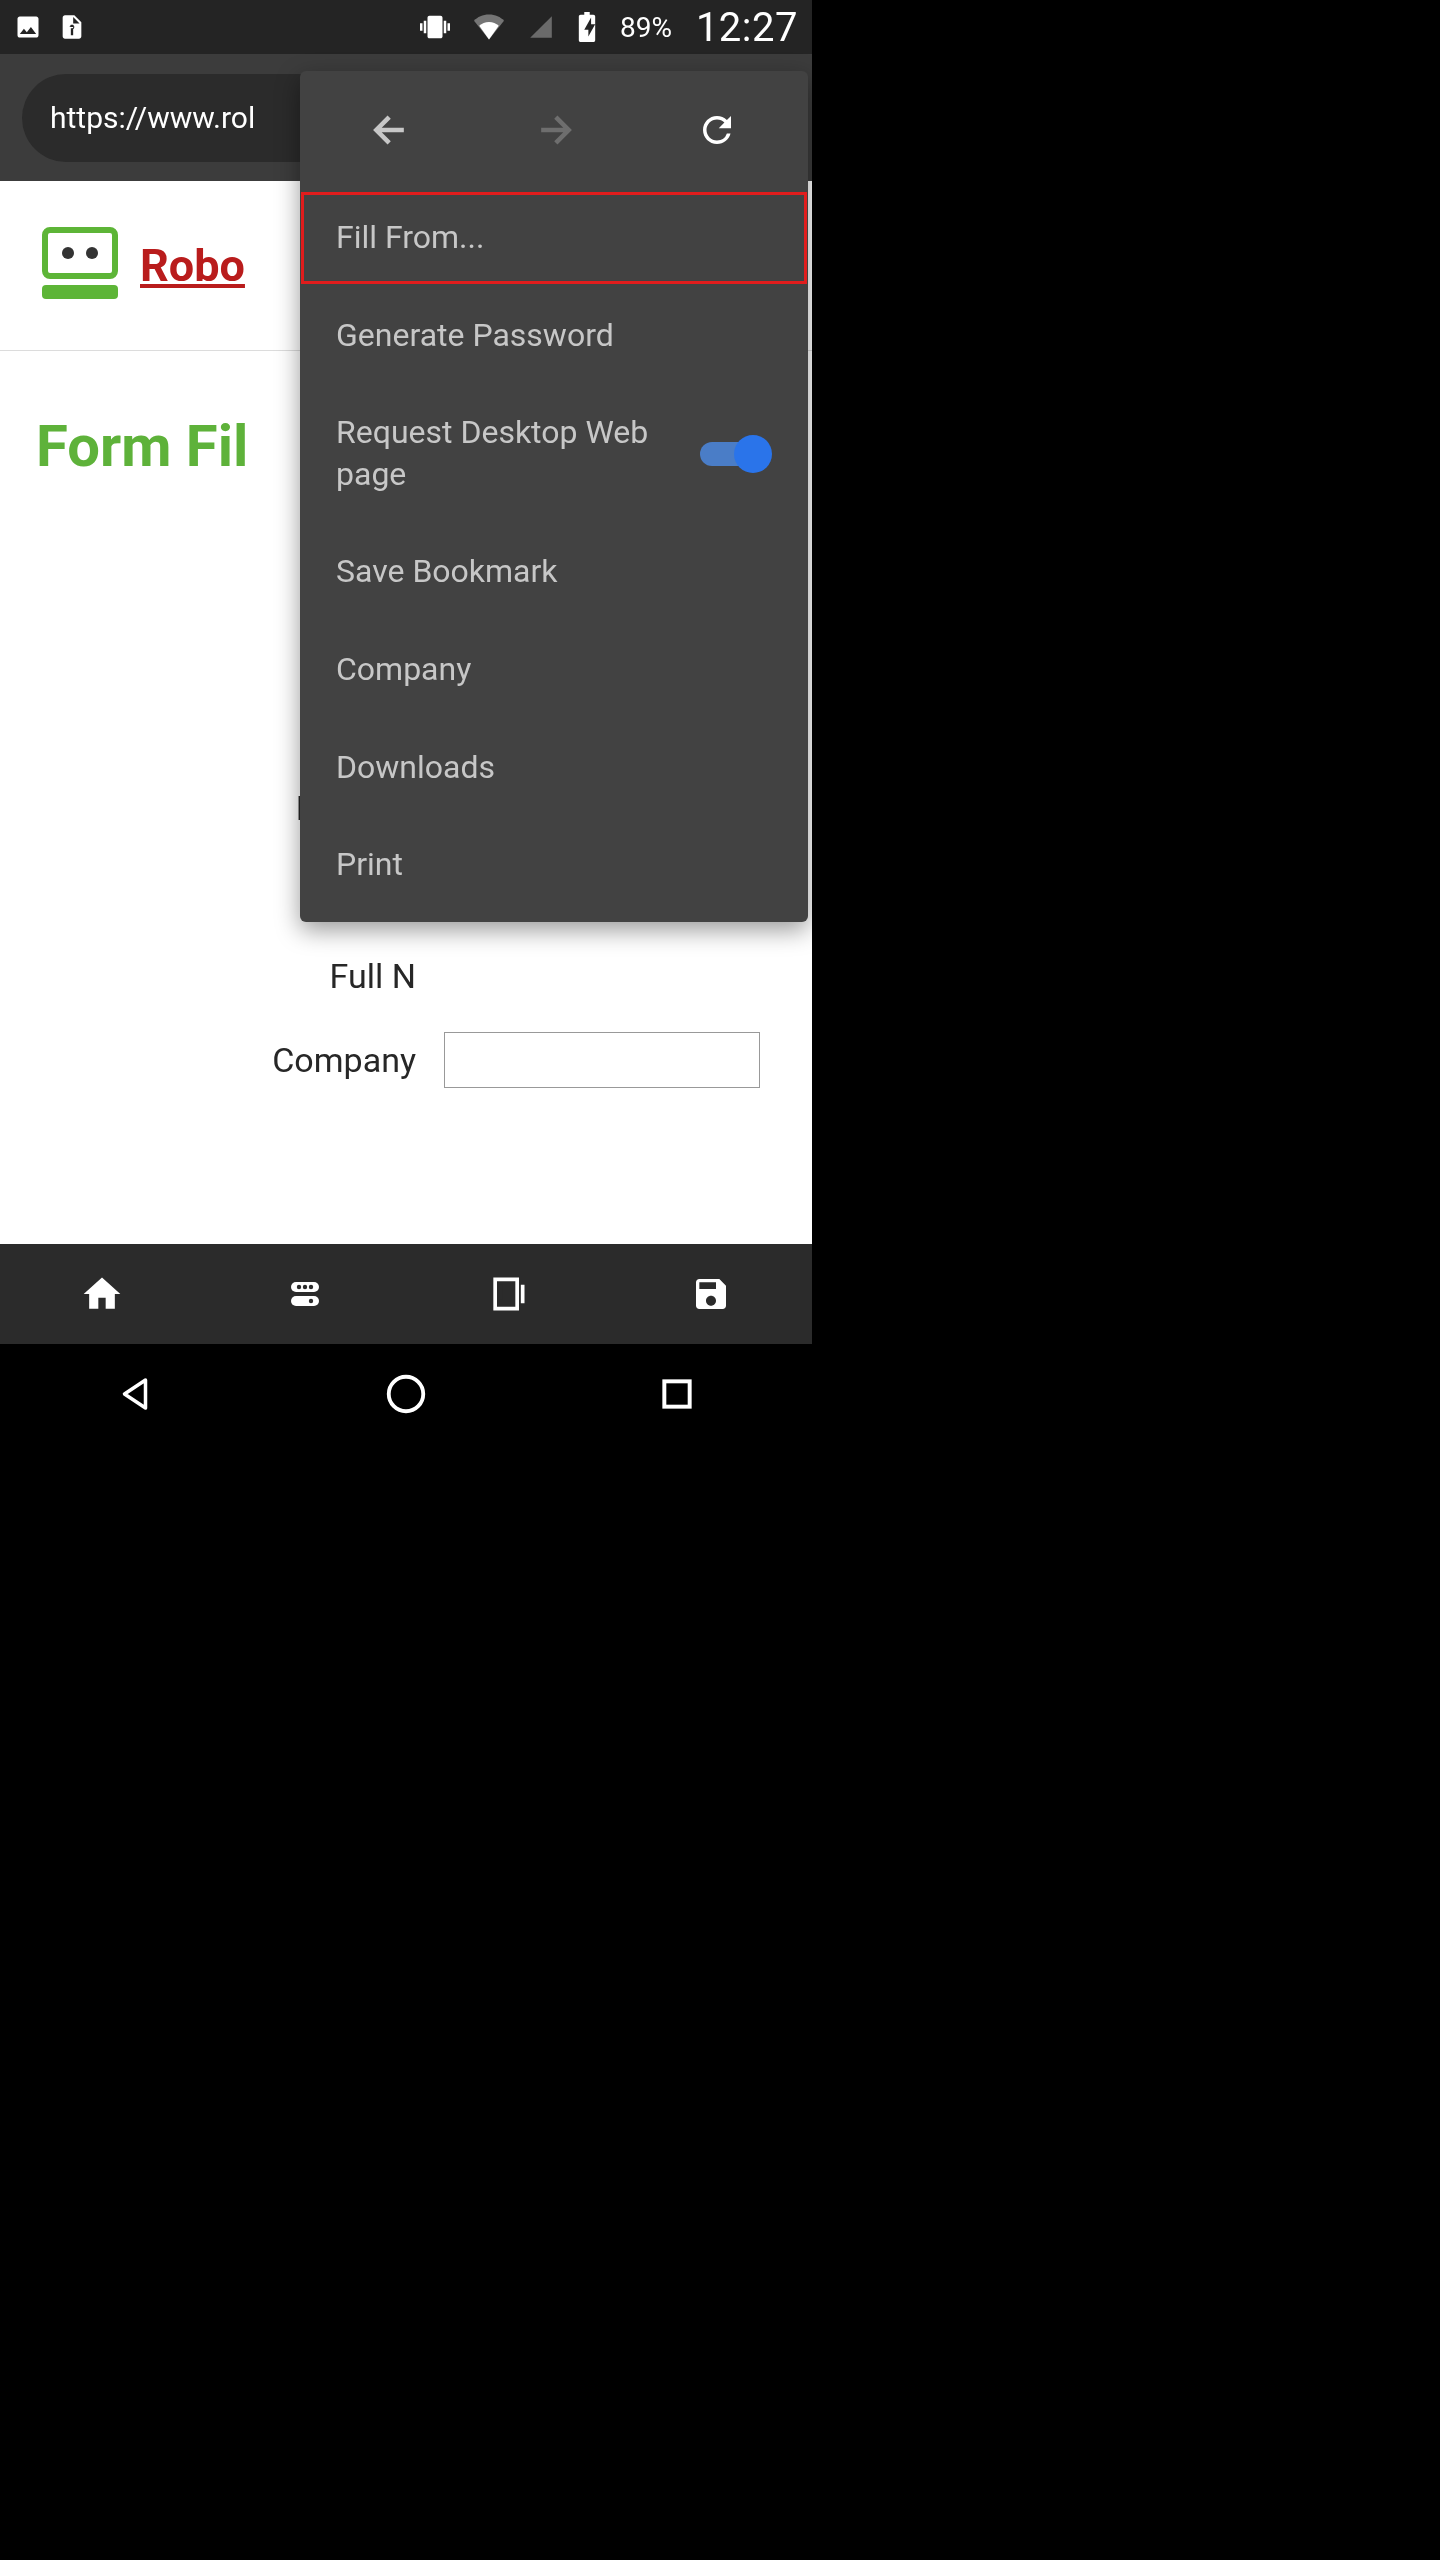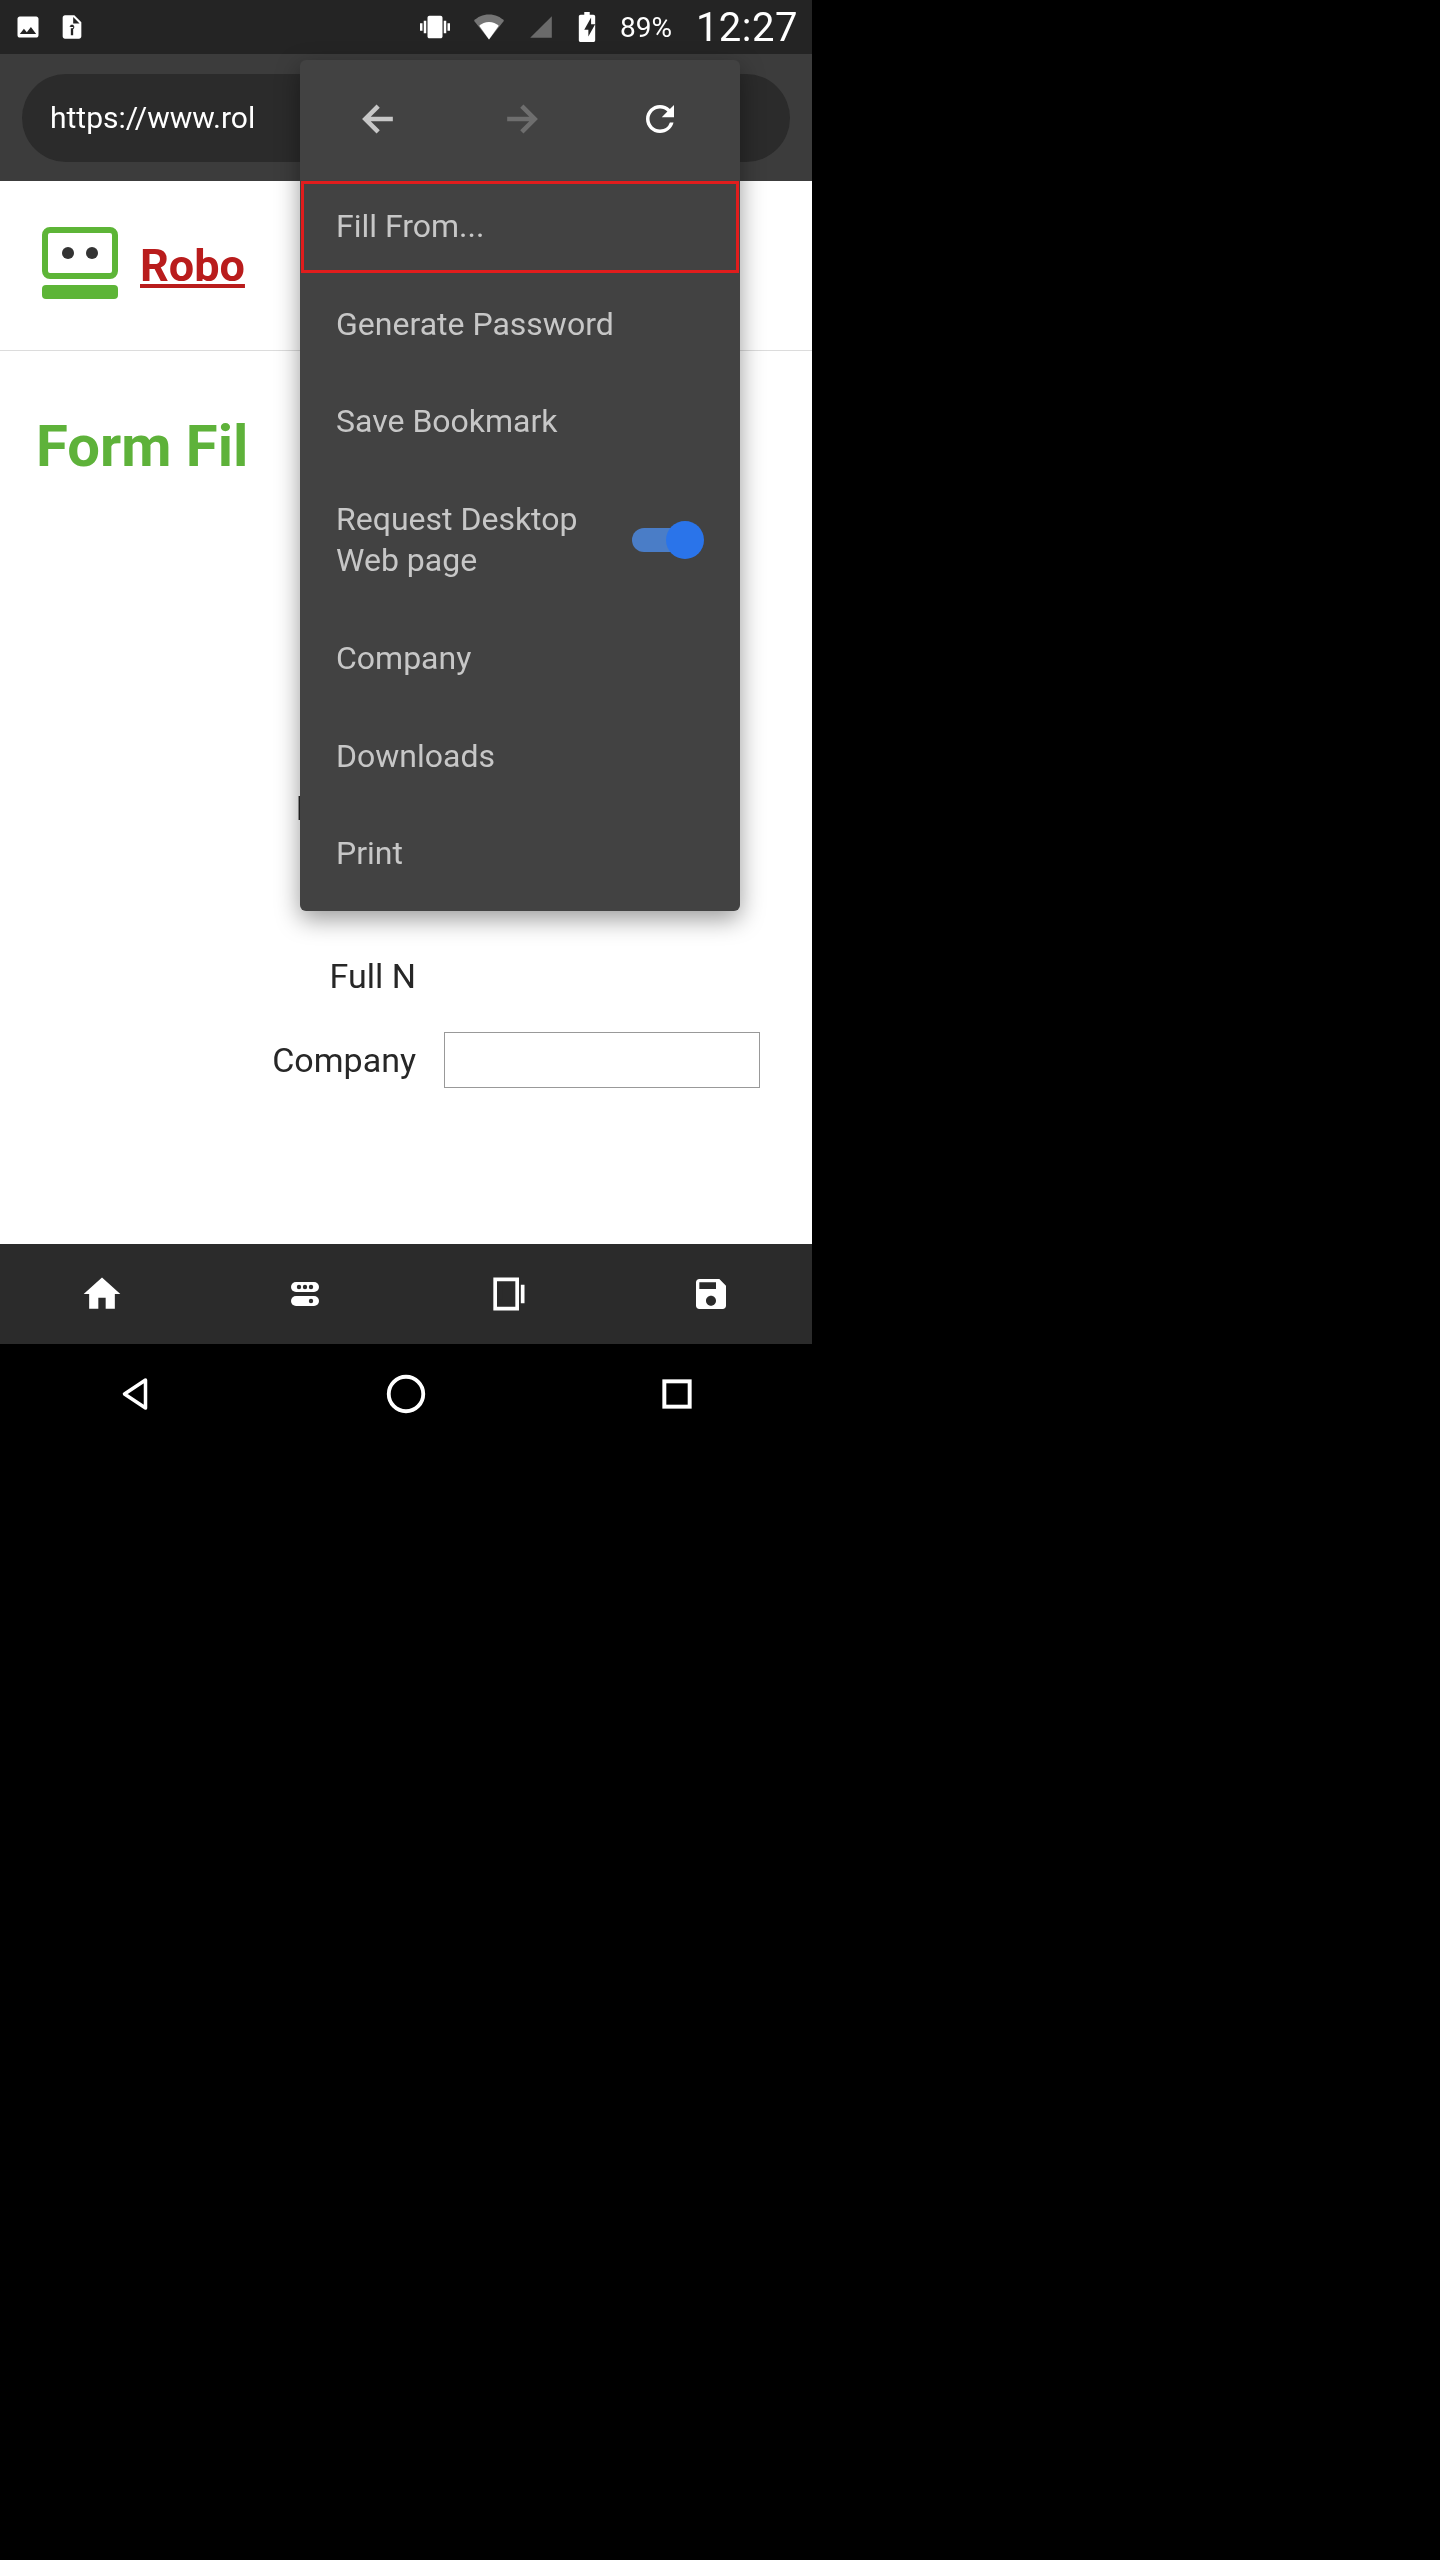--- a/index.html
+++ b/index.html
@@ -27,21 +27,21 @@
   .robo-base { width: 76px; height: 14px; background: #5db537; border-radius: 4px; margin-top: 6px; }
   .robo-text { font-size: 45px; font-weight: 700; color: #b91c1c; text-decoration: underline; }
   .page-title { color: #5eb23a; font-size: 58px; font-weight: 700; padding: 58px 36px 0 36px; line-height: 1.3; }
   .page-title-line2 { text-align: center; color: #5eb23a; font-size: 58px; font-weight: 700; }
   .form-area { padding-top: 130px; }
   .form-row { display: flex; align-items: center; height: 84px; }
   .form-label { width: 444px; text-align: right; font-size: 34px; color: #272727; padding-right: 28px; white-space: nowrap; overflow: hidden; }
   .form-input { width: 316px; height: 56px; border: 1px solid #999; background: #fff; }
 
   
-  .menu { position: absolute; top: 60px; left: 300px; width: 440px; background: #424242; border-radius: 6px; box-shadow: 0 8px 24px rgba(0,0,0,0.4); padding-bottom: 8px; }
+  .menu { position: absolute; top: 71px; left: 300px; width: 508px; background: #424242; border-radius: 6px; box-shadow: 0 8px 24px rgba(0,0,0,0.4); padding-bottom: 8px; }
   .menu-nav { height: 118px; display: flex; align-items: center; justify-content: space-around; padding: 0 10px; }
   .nav-btn { width: 60px; height: 60px; display: flex; align-items: center; justify-content: center; color: #c7c7c7; }
   .nav-btn.disabled { color: #6e6e6e; }
   .menu-item { padding: 28px 36px; color: #c7c7c7; font-size: 32px; line-height: 1.3; display: flex; align-items: center; }
   .menu-item .label { flex: 1; }
   .menu-item.highlight { outline: 3px solid #e11d1d; outline-offset: -6px; margin: 0 -2px; padding: 28px 38px; }
   .toggle { width: 72px; height: 40px; position: relative; }
   .toggle-track { width: 58px; height: 24px; background: #4a7dc7; border-radius: 12px; position: absolute; top: 8px; left: 0; }
   .toggle-knob { width: 38px; height: 38px; background: #2a74ea; border-radius: 50%; position: absolute; right: 0; top: 1px; }
 
@@ -153,28 +153,28 @@
           </svg>
       </div>
     </div>
     <div class="menu-item highlight">
       <span class="label">Fill From...</span>
     </div>
     <div class="menu-item">
       <span class="label">Generate Password</span>
     </div>
     <div class="menu-item">
-      <span class="label">Save Bookmark</span>
-    </div>
-    <div class="menu-item">
       <span class="label">Request Desktop Web page</span>
       <div class="toggle">
         <div class="toggle-track"></div>
         <div class="toggle-knob"></div>
       </div>
+    </div>
+    <div class="menu-item">
+      <span class="label">Save Bookmark</span>
     </div>
     <div class="menu-item">
       <span class="label">Company</span>
     </div>
     <div class="menu-item">
       <span class="label">Downloads</span>
     </div>
     <div class="menu-item">
       <span class="label">Print</span>
     </div>

